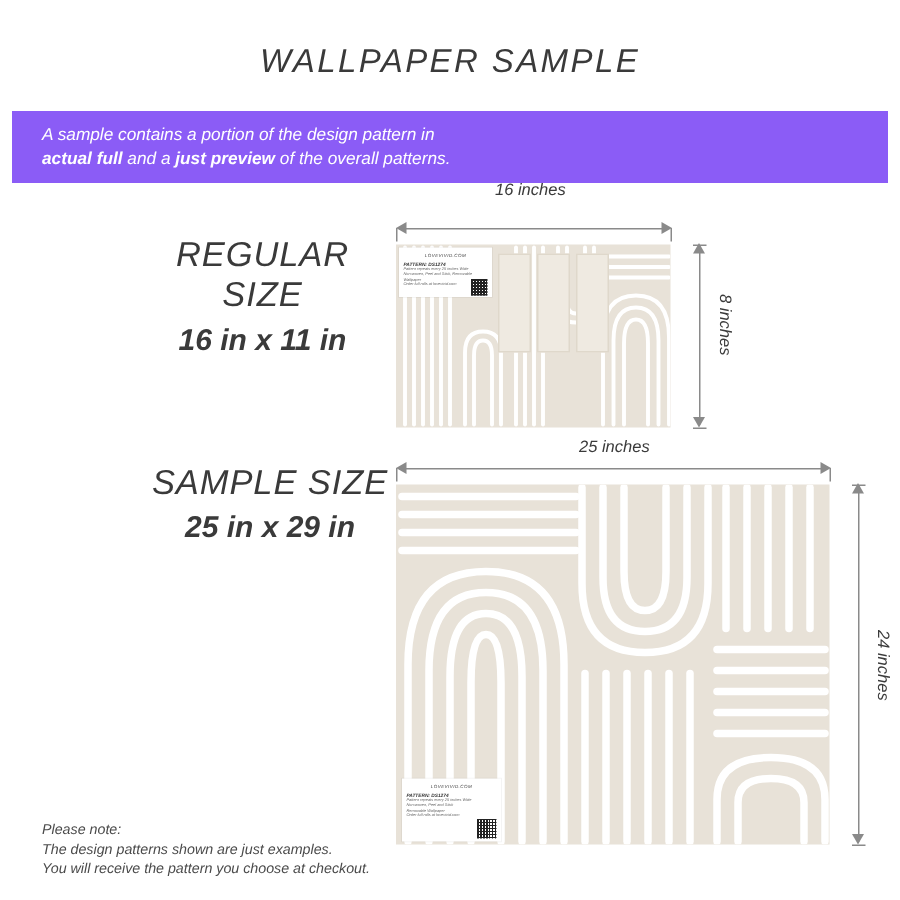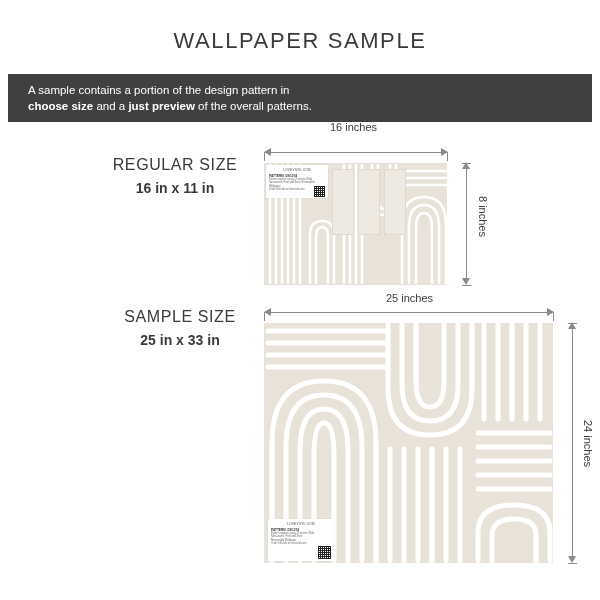--- a/index.html
+++ b/index.html
@@ -8,39 +8,40 @@
     width: 600px; height: 600px;
     background: #ffffff;
     font-family: "Liberation Sans", sans-serif;
     color: #3b3b3b;
     overflow: hidden;
   }
   #page {
     position: relative;
     width: 600px; height: 600px;
     background: #ffffff;
+    font-style: italic;
   }
 
   
   .title {
     position: absolute;
     top: 28px; left: 0; right: 0;
     text-align: center;
     font-size: 22px;
     letter-spacing: 1.6px;
     color: #3a3a3a;
     font-weight: 400;
   }
 
   
   .banner {
     position: absolute;
     top: 74px; left: 8px;
     width: 584px; height: 48px;
-    background: #404040;
+    background: #8b5cf6;
     color: #ffffff;
     display: flex;
     align-items: center;
     padding-left: 20px;
   }
   .banner-text {
     font-size: 11.5px;
     line-height: 16px;
     max-width: 420px;
   }
@@ -82,26 +83,26 @@
   .arrow.up    { border-left: 4px solid transparent; border-right: 4px solid transparent; border-bottom: 7px solid #8a8a8a; }
   .arrow.down  { border-left: 4px solid transparent; border-right: 4px solid transparent; border-top: 7px solid #8a8a8a; }
 
   
   .size-caption {
     position: absolute;
     text-align: center;
     color: #3a3a3a;
   }
   .size-caption .name {
-    font-size: 16px;
+    font-size: 23px;
     letter-spacing: 0.6px;
     font-weight: 400;
   }
   .size-caption .dims {
-    font-size: 14px;
+    font-size: 20px;
     font-weight: 700;
     margin-top: 6px;
   }
 
   
   .sheet {
     position: absolute;
     background: #e8e2d8;
     overflow: hidden;
   }
@@ -147,21 +148,21 @@
 </head>
 <body>
 
 <div id="page">
 
   <div class="title">WALLPAPER SAMPLE</div>
 
   <div class="banner">
     <div class="banner-text">
       <span>A sample contains a portion of the design pattern in</span><br>
-      <b>choose size</b><span> and a </span><b>just preview</b><span> of the overall patterns.</span>
+      <b>actual full</b><span> and a </span><b>just preview</b><span> of the overall patterns.</span>
     </div>
   </div>
 
   <div class="rule-h" style="left:266px; top:152px; width:179px;"></div>
   <div class="arrow left" style="left:264px; top:148px;"></div>
   <div class="arrow right" style="left:441px; top:148px;"></div>
   <div class="tick-v" style="left:264px; top:152px;"></div>
   <div class="tick-v" style="left:447px; top:152px;"></div>
   <div class="dim-label" style="left:330px; top:121px;">16 inches</div>
 
@@ -293,17 +294,22 @@
         <div class="lc-line">Non-woven, Peel and Stick</div>
         <div class="lc-line">Removable Wallpaper</div>
         <div class="lc-line">Order full rolls at lovevivid.com</div>
       </div>
       <div class="qr" style="left:50px; top:27px; width:13px; height:13px;"></div>
     </div>
   </div>
 
   <div class="size-caption" style="left:100px; top:308px; width:160px;">
     <div class="name">SAMPLE SIZE</div>
-    <div class="dims">25 in x 33 in</div>
-  </div>
-
+    <div class="dims">25 in x 29 in</div>
+  </div>
+
+  <div class="note">
+    <div>Please note:</div>
+    <div>The design patterns shown are just examples.</div>
+    <div>You will receive the pattern you choose at checkout.</div>
+  </div>
 
 </div>
 
 </body></html>

